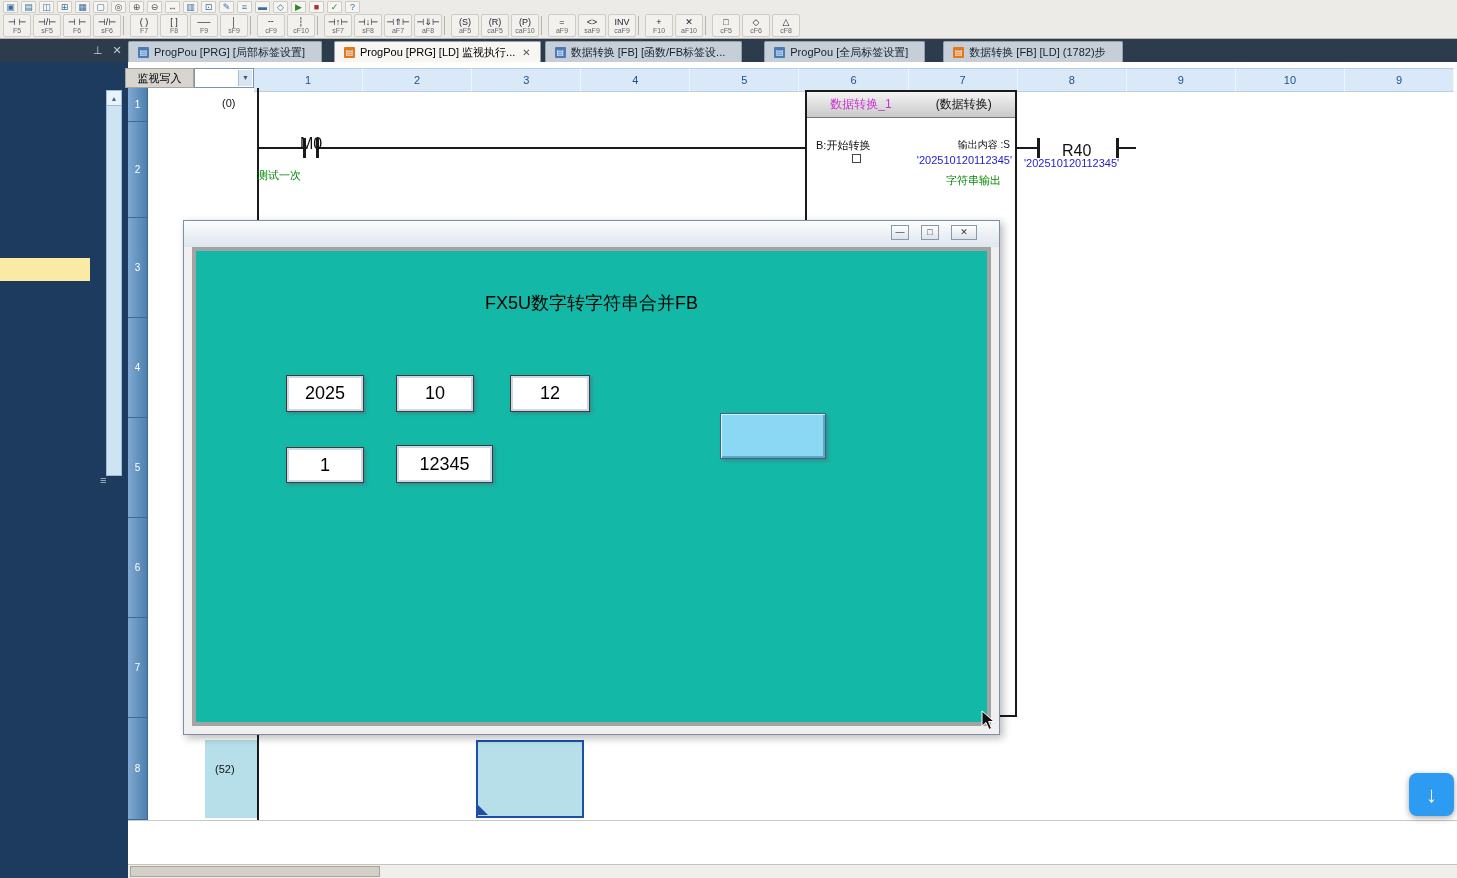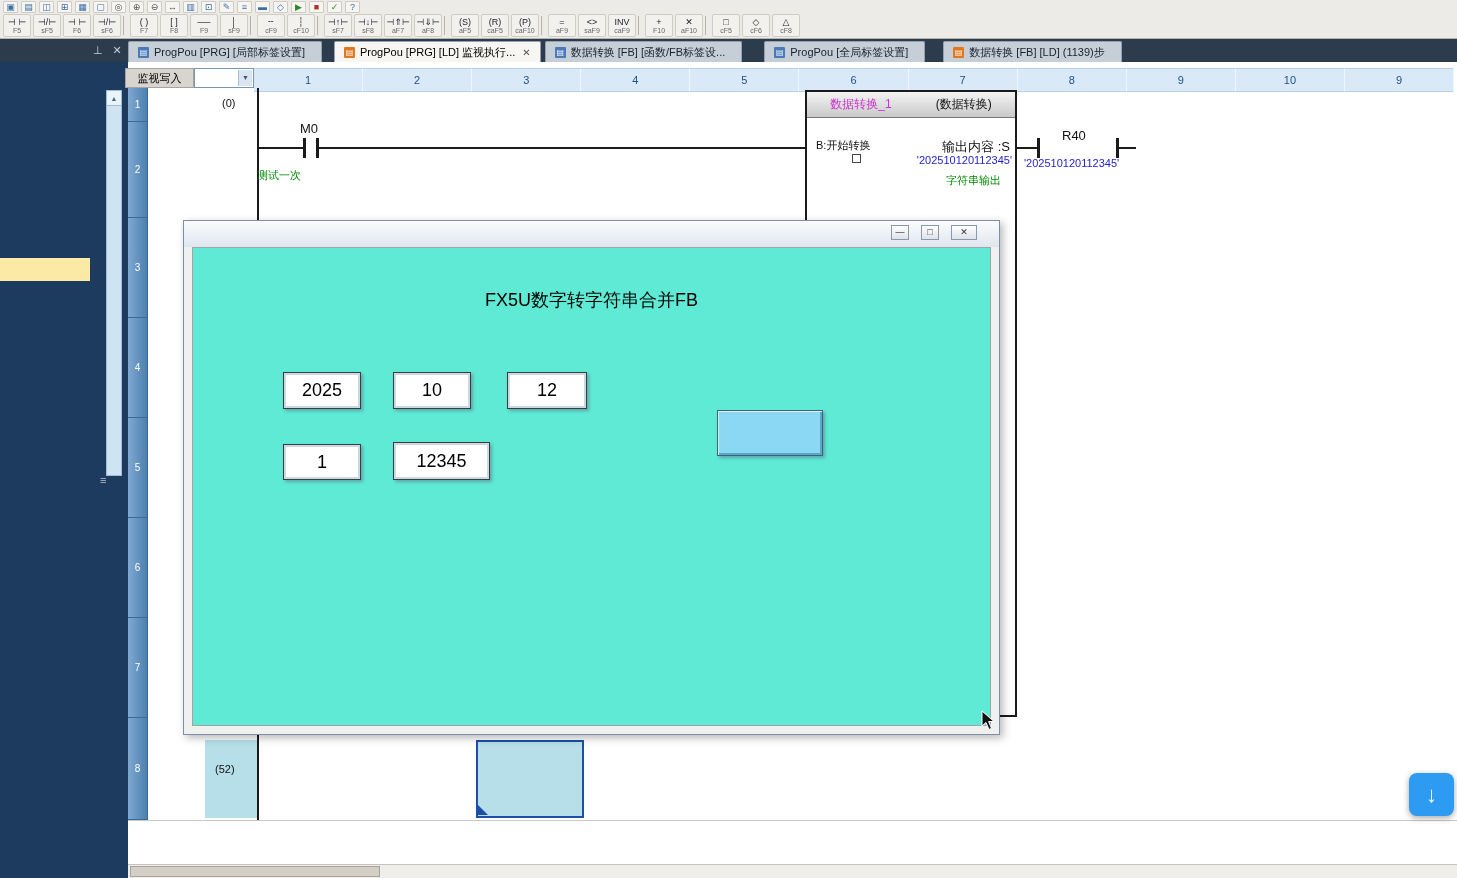--- a/index.html
+++ b/index.html
@@ -48,51 +48,51 @@
   .rownum:nth-child(1){height:34px;}
   .rownum:nth-child(2){height:96px;}
   .rownum:nth-child(3),.rownum:nth-child(4),.rownum:nth-child(5),.rownum:nth-child(6),.rownum:nth-child(7){height:100px;}
   .rownum:nth-child(8){height:102px;}
 
   
   .wire{position:absolute;height:2px;background:#1a1a1a;}
   .cbar{position:absolute;width:3px;height:20px;background:#1a1a1a;}
   #left-rail{position:absolute;left:257px;top:88px;width:2px;height:732px;background:#1a1a1a;}
   .stepnum{position:absolute;font-size:11px;color:#111;}
-  .dev-label{position:absolute;font-size:13px;color:#111;}
+  .dev-label{position:absolute;font-size:16px;color:#111;margin-top:14px;}
   .comment{position:absolute;font-size:11px;color:#008800;white-space:nowrap;}
   .monval{position:absolute;font-size:11px;color:#2222cc;white-space:nowrap;}
 
   #fb-box{position:absolute;left:805px;top:90px;width:212px;height:627px;background:#fff;border:2px solid #1a1a1a;}
   #fb-header{height:26px;background:linear-gradient(#f4f4f4,#c9c9c9);border-bottom:1px solid #777;display:flex;align-items:center;justify-content:center;gap:4px;font-size:12px;white-space:nowrap;}
   #fb-instance{color:#cc33cc;}
   #fb-type{color:#111;margin-left:40px;}
   #fb-in-label{position:absolute;left:9px;top:46px;font-size:11px;color:#111;white-space:nowrap;}
   #fb-pin-box{position:absolute;left:45px;top:62px;width:9px;height:9px;background:#fff;border:1px solid #444;}
-  #fb-out-label{position:absolute;right:5px;top:46px;font-size:13px;color:#111;white-space:nowrap;}
+  #fb-out-label{position:absolute;right:5px;top:46px;font-size:10px;color:#111;white-space:nowrap;}
   #fb-out-value{position:absolute;right:3px;top:62px;font-size:11px;color:#2222cc;white-space:nowrap;}
   #fb-out-comment{position:absolute;right:14px;top:81px;font-size:11px;color:#008800;white-space:nowrap;}
 
   
   #hl-cell-step{position:absolute;left:205px;top:740px;width:52px;height:78px;background:#b6dfe9;}
   #hl-cell-sel{position:absolute;left:476px;top:740px;width:108px;height:78px;background:#b6dfe9;border:2px solid #1d4fa8;}
   #sel-triangle{position:absolute;left:477px;top:804px;width:0;height:0;border-bottom:11px solid #1d4fa8;border-right:11px solid transparent;}
 
   #ladder-bottom-line{position:absolute;left:128px;top:820px;width:1329px;height:1px;background:#c8c8c8;}
   #hscroll{position:absolute;left:128px;top:864px;width:1329px;height:14px;background:#f0eeea;border-top:1px solid #c8c4bc;}
   #hscroll-thumb{position:absolute;left:2px;top:1px;width:250px;height:11px;background:#d4d0c8;border:1px solid #a8a49c;}
 
   
   #dialog{position:absolute;left:183px;top:220px;width:817px;height:515px;background:#f0f0f0;border:1px solid #7d8fa8;box-shadow:3px 3px 8px rgba(0,0,0,.28);z-index:10;}
   #dlg-titlebar{position:absolute;left:0;top:0;right:0;height:26px;background:linear-gradient(#fbfcfd,#dfe6ee);}
   #dlg-btns{position:absolute;right:22px;top:4px;display:flex;gap:12px;}
   .dlg-btn{height:15px;border:1px solid #8899aa;background:linear-gradient(#ffffff,#dde3ea);font-size:9px;line-height:13px;text-align:center;color:#333;}
   .dlg-btn.min,.dlg-btn.max{width:18px;}
   .dlg-btn.close{width:26px;}
-  #dlg-client{position:absolute;left:8px;top:26px;right:8px;bottom:8px;background:#5eead4;border:1px solid #a3a3a3;padding-left:36px;}
+  #dlg-client{position:absolute;left:8px;top:26px;right:8px;bottom:8px;background:#14b8a6;border:4px solid #a3a3a3;padding-left:36px;}
   #dlg-title-text{position:absolute;left:0;right:0;top:40px;text-align:center;font-size:18px;color:#000;}
   .vbox{position:absolute;background:#fff;border:1px solid #3c3c3c;box-shadow:inset 0 0 0 2px #ccd8e4,2px 2px 3px rgba(90,90,120,.45);display:flex;align-items:center;justify-content:center;font-size:18px;color:#000;}
   #box-0{left:90px;top:124px;width:78px;height:37px;}
   #box-1{left:200px;top:124px;width:78px;height:37px;}
   #box-2{left:314px;top:124px;width:80px;height:37px;}
   #box-3{left:90px;top:196px;width:78px;height:36px;}
   #box-4{left:200px;top:194px;width:97px;height:38px;}
   #cyan-btn{position:absolute;left:524px;top:162px;width:106px;height:46px;background:#8bd8f4;border:1px solid #45607a;box-shadow:inset 1px 1px 0 #d5f1fb,inset -2px -2px 0 #5aa8c8,2px 2px 3px rgba(90,90,120,.45);}
   #box-result{left:84px;top:305px;width:317px;height:38px;font-size:17px;}
 
@@ -278,21 +278,21 @@
       <span class="tlabel">数据转换 [FB] [函数/FB标签设...</span>
       <span class="tclose"></span>
     </div>
       <div class="tab" style="--icon-color: #4a7ab8;">
       <span class="ticon">▤</span>
       <span class="tlabel">ProgPou [全局标签设置]</span>
       <span class="tclose"></span>
     </div>
       <div class="tab" style="--icon-color: #e07820;">
       <span class="ticon">▤</span>
-      <span class="tlabel">数据转换 [FB] [LD] (1139)步</span>
+      <span class="tlabel">数据转换 [FB] [LD] (1782)步</span>
       <span class="tclose"></span>
     </div>
     </div>
 </div>
 
 <div id="left-panel">
   <div id="lp-scrollbar">
     <div id="lp-up">▲</div>
   </div>
   <div id="lp-grip">≡</div>

